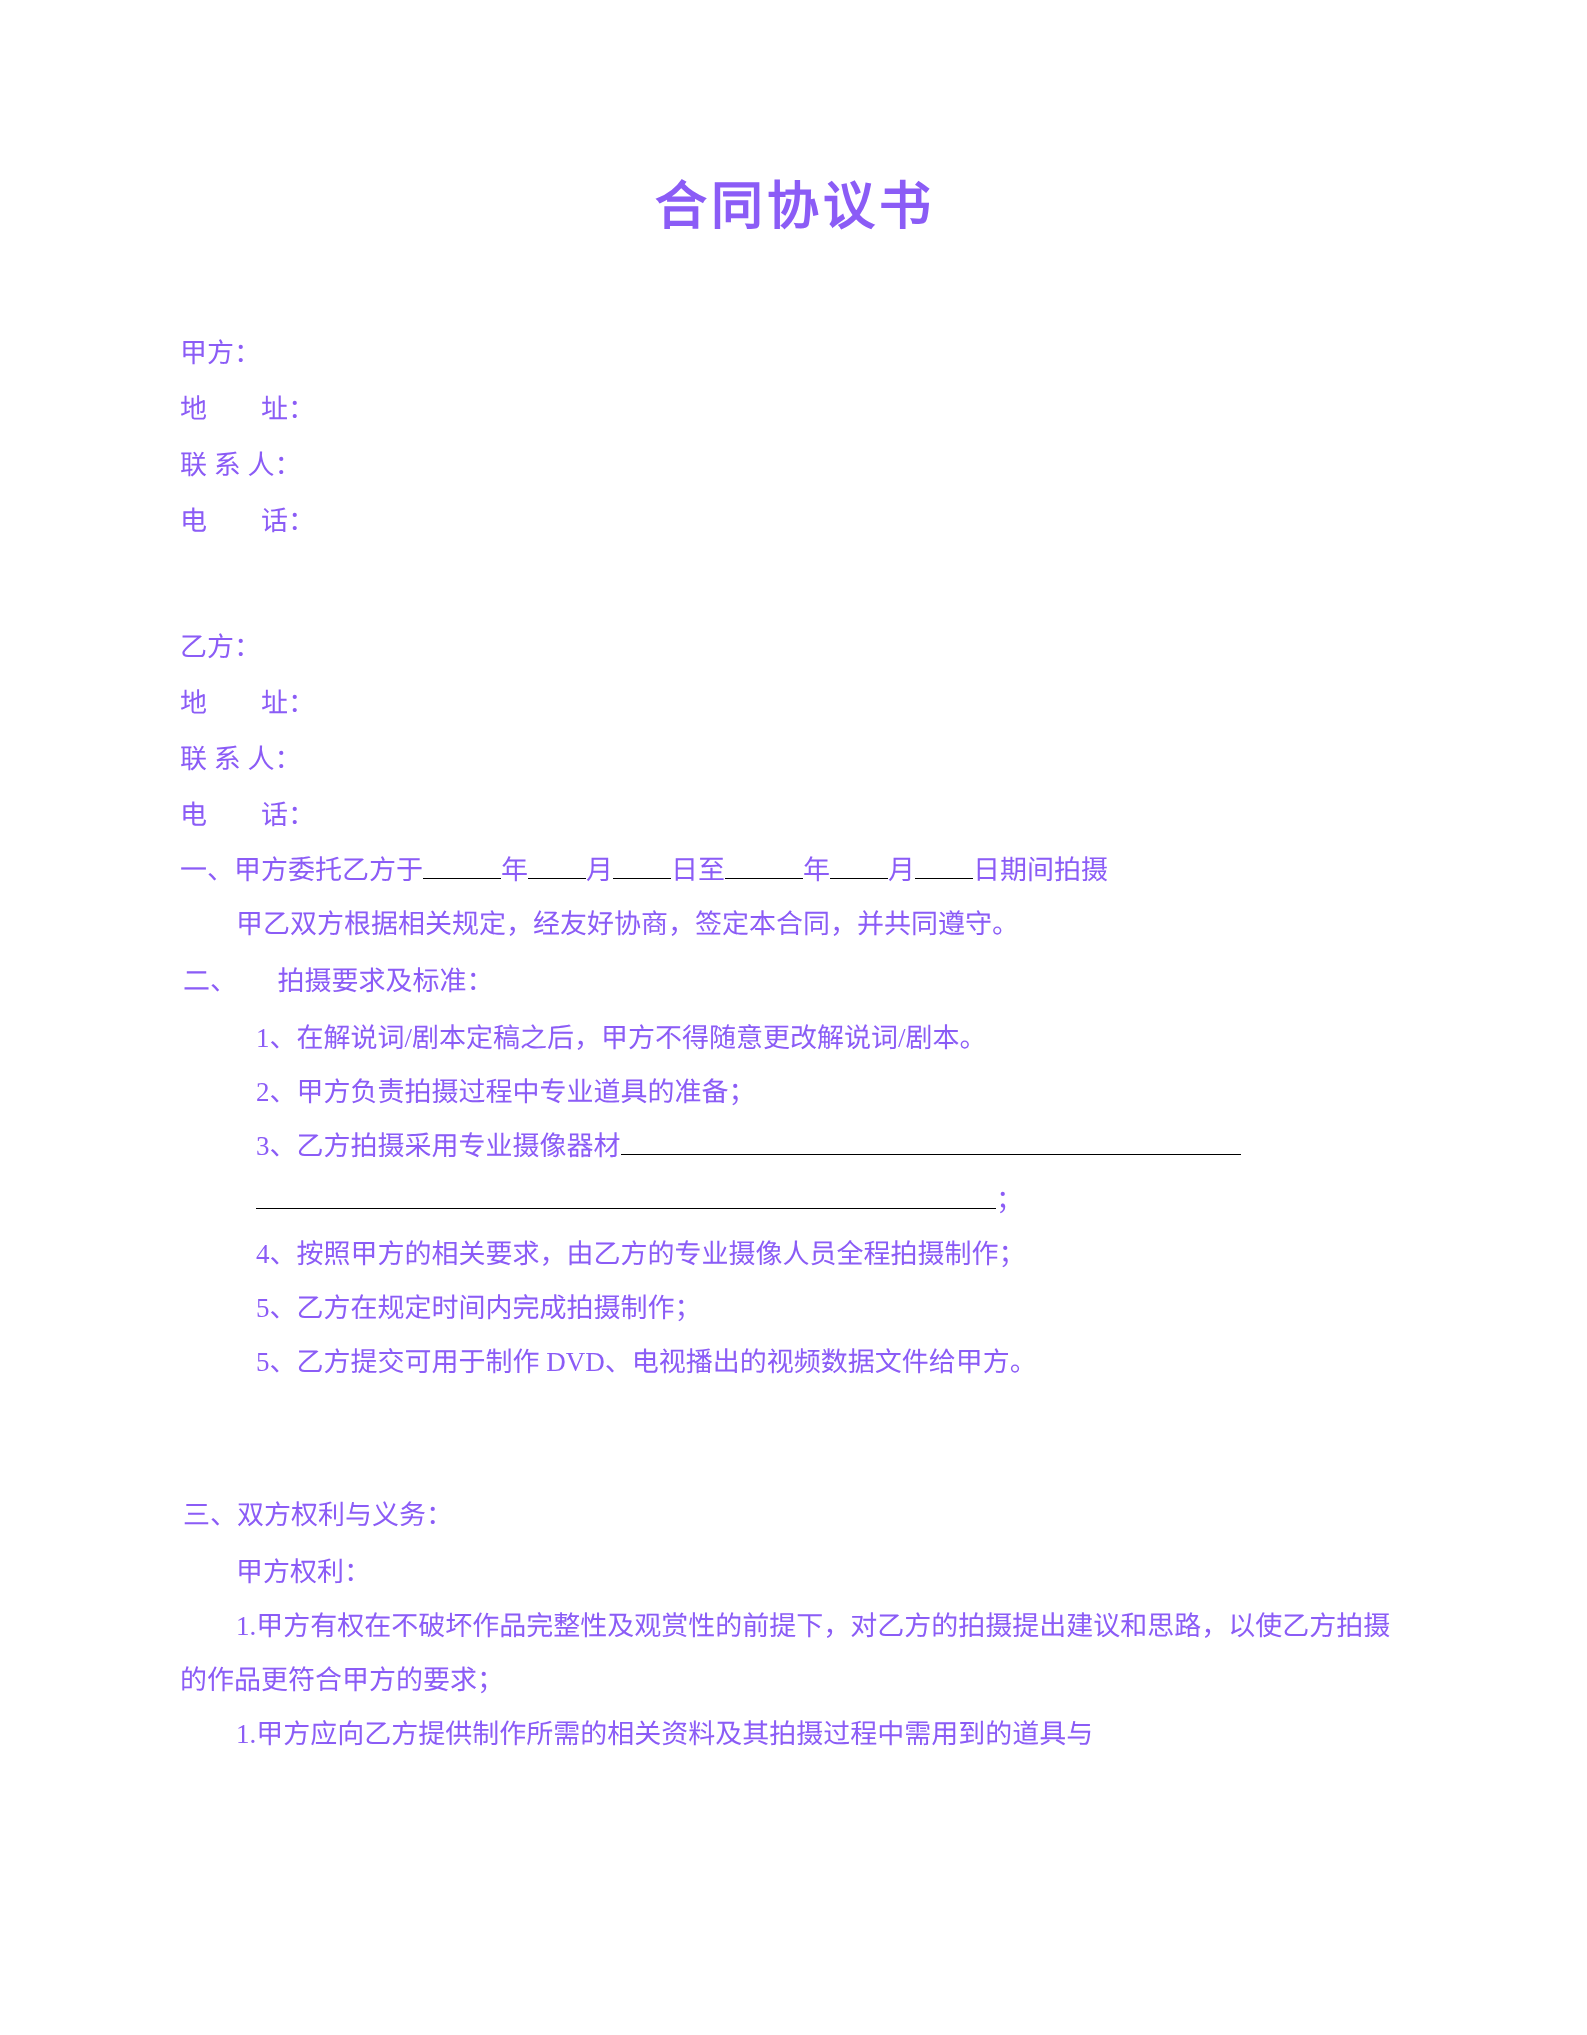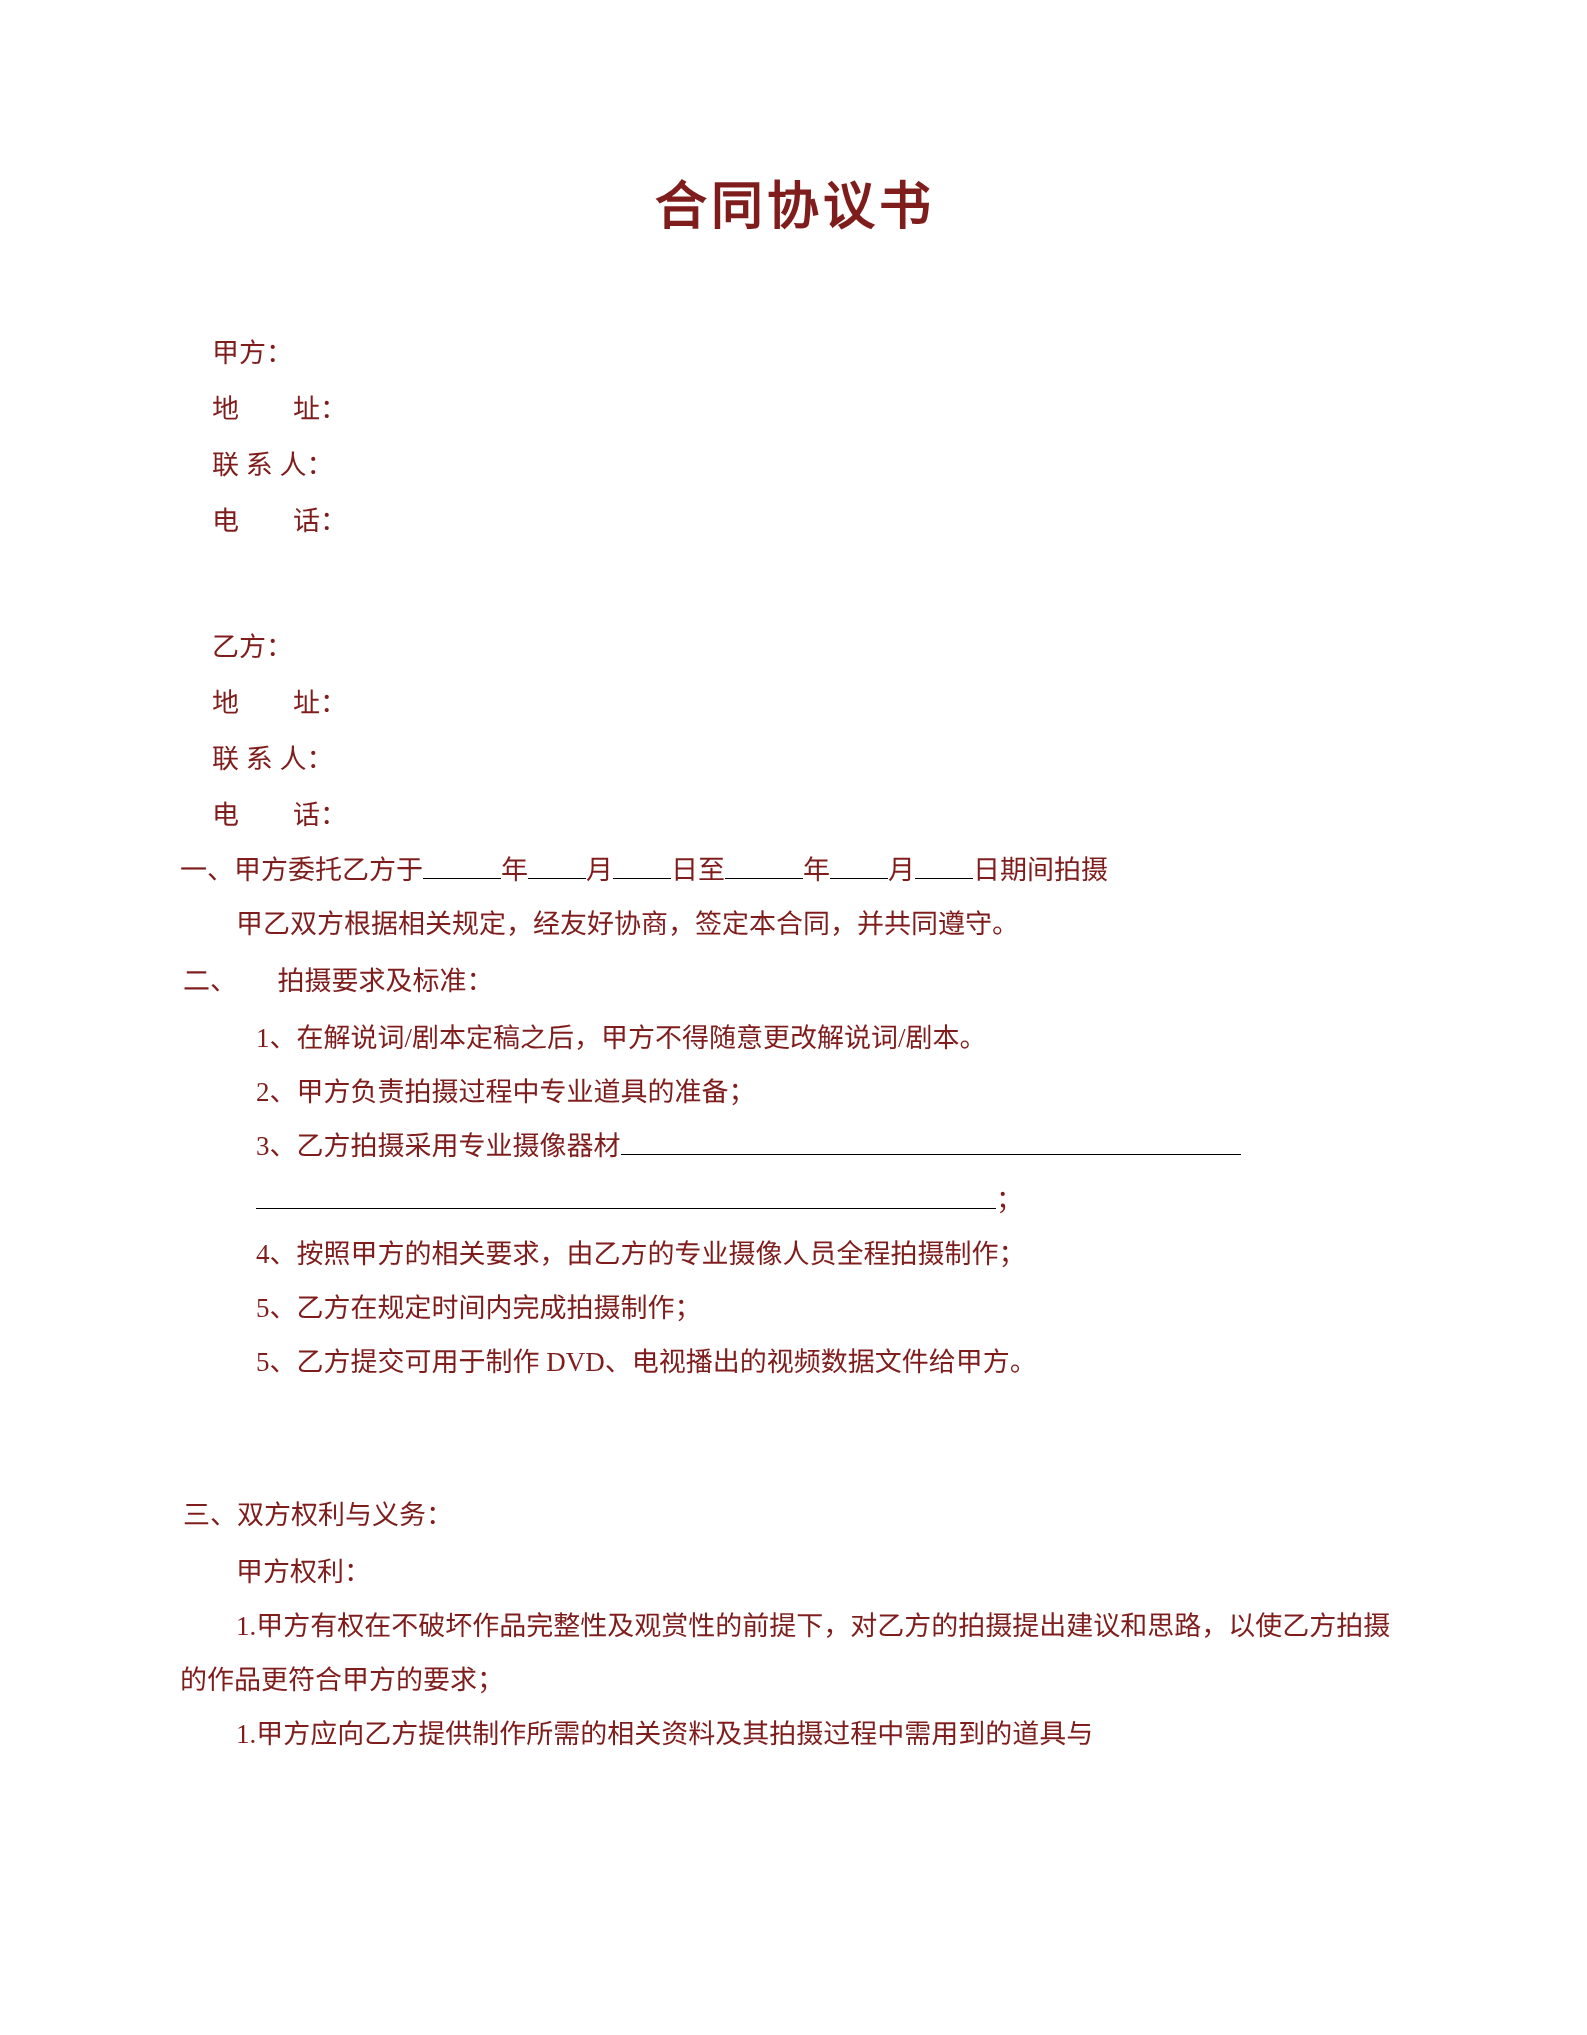--- a/index.html
+++ b/index.html
@@ -6,21 +6,21 @@
     margin: 0;
     padding: 0;
     background: #ffffff;
   }
   .page {
     position: relative;
     width: 1587px;
     height: 2035px;
     background: #ffffff;
     font-family: "Liberation Serif", "DejaVu Serif", serif;
-    color: #7f1d1d;
+    color: #8b5cf6;
     overflow: hidden;
     box-sizing: border-box;
   }
   .doc-body {
     position: absolute;
     left: 180px;
     top: 0;
     width: 1230px;
   }
   .doc-title {
@@ -28,21 +28,21 @@
     font-family: "Liberation Sans", "DejaVu Sans", sans-serif;
     font-weight: bold;
     font-size: 52px;
     letter-spacing: 4px;
     margin-top: 175px;
     margin-bottom: 0;
     line-height: 1.2;
   }
   .spacer-after-title { height: 88px; }
 
-  .party-block { margin-top: 0; margin-left: 32px; }
+  .party-block { margin-top: 0; }
   .line {
     font-size: 27px;
     line-height: 56px;
     white-space: pre;
   }
   .gap-medium { height: 70px; }
 
   .para {
     font-size: 27px;
     line-height: 54px;

